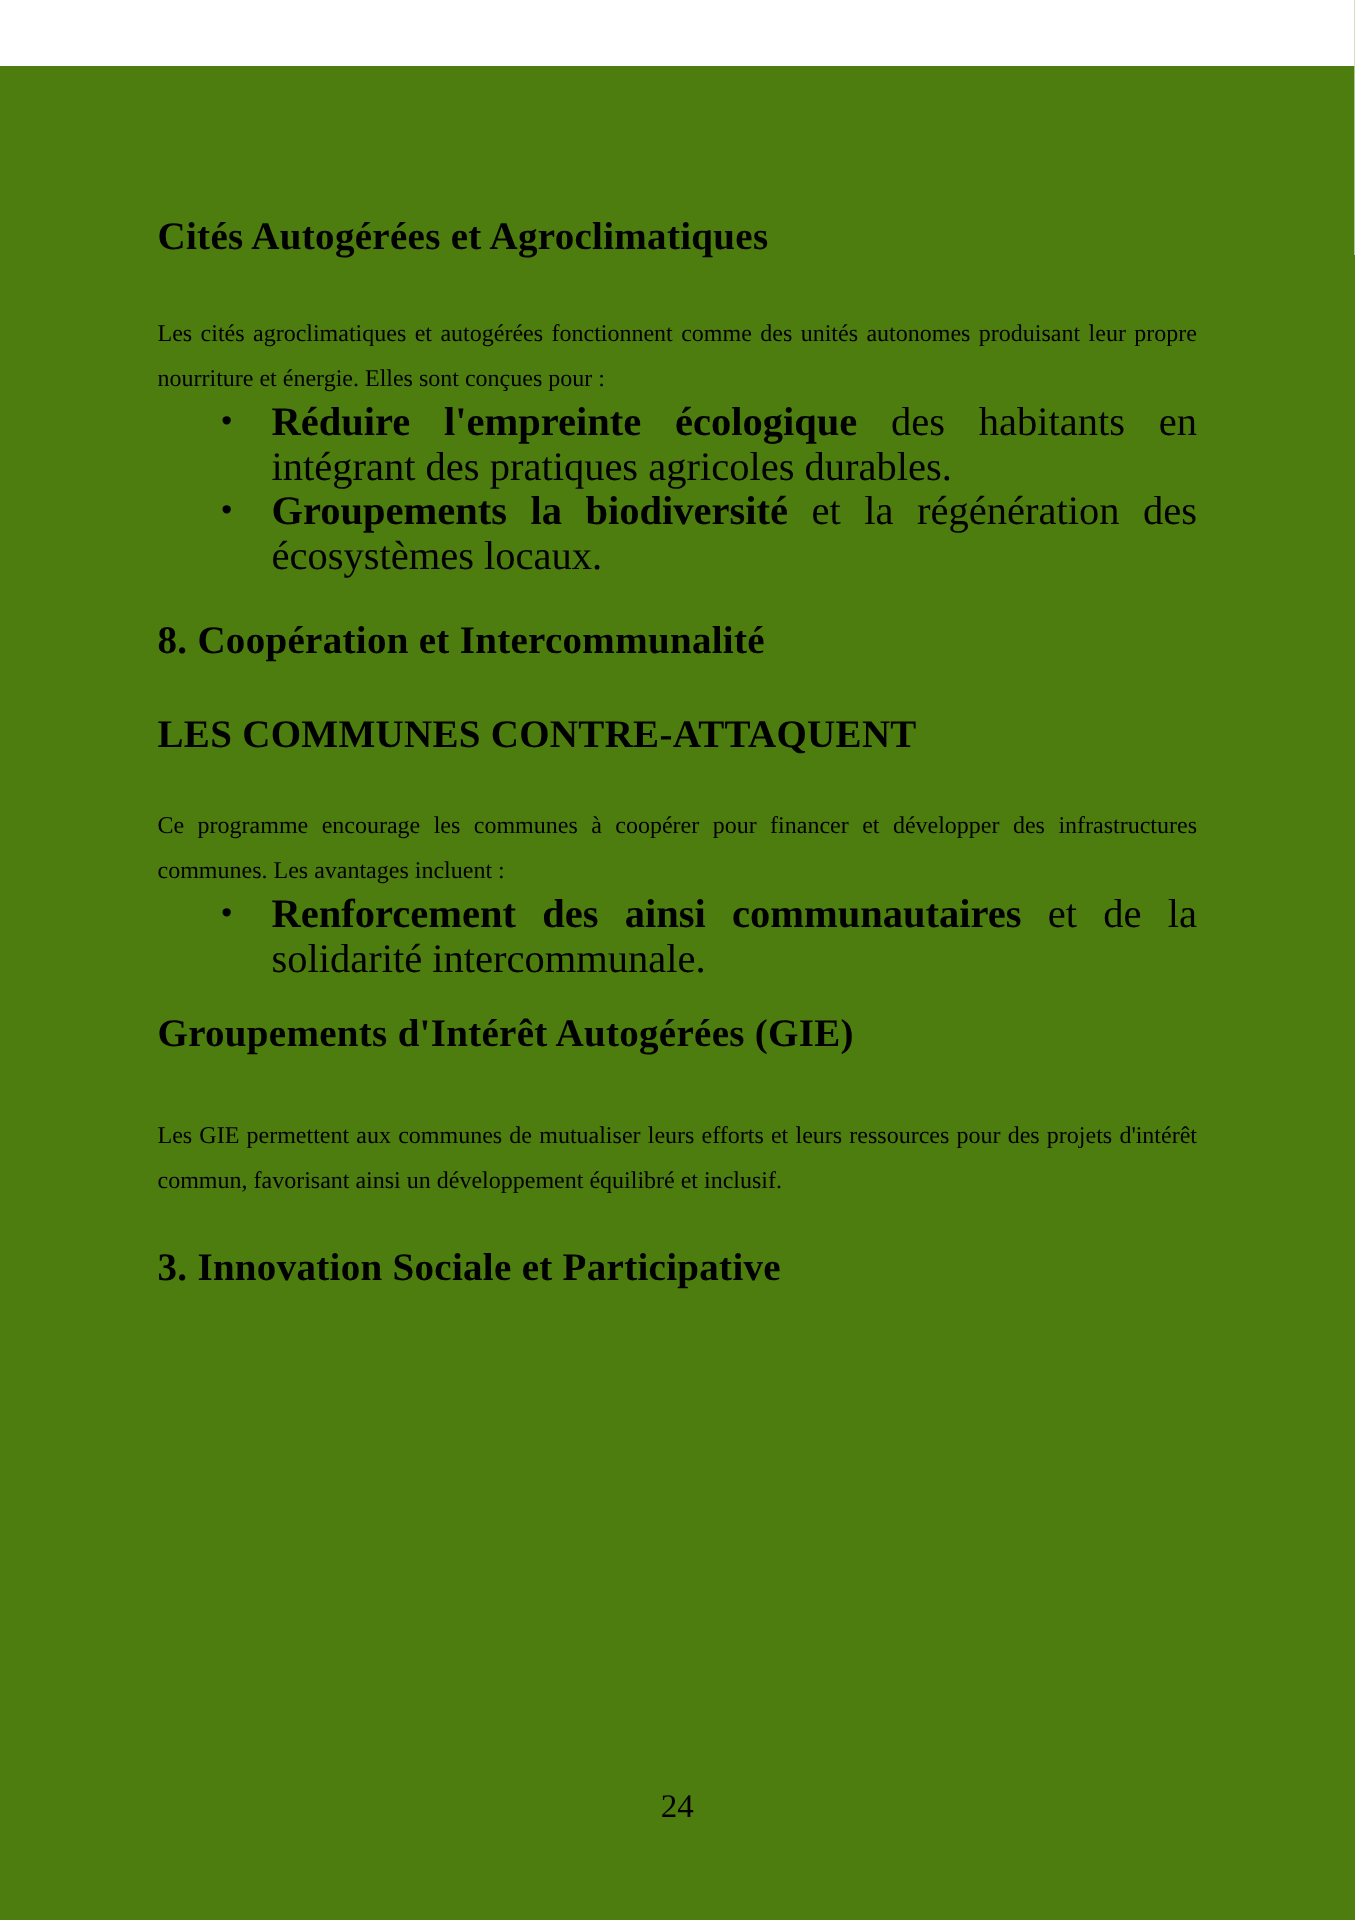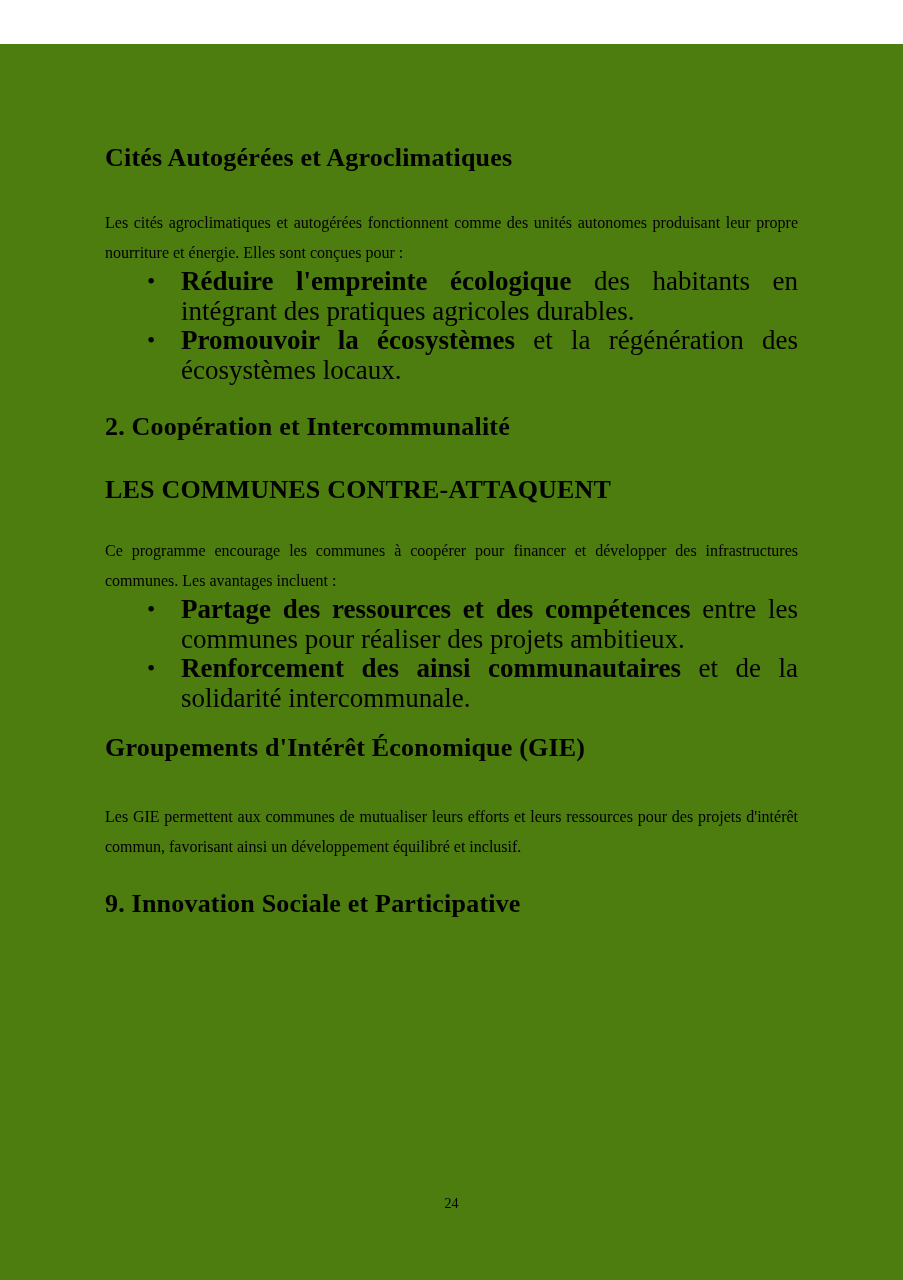--- a/index.html
+++ b/index.html
@@ -65,53 +65,52 @@
   .mt-ul-communes    { margin-top: 36px; }
   .mt-h-gie          { margin-top: 18px; }
   .mt-p-gie          { margin-top: 38px; }
   .mt-h-innovation   { margin-top: 26px; }
   .page-number {
     position: absolute;
     left: 0;
     right: 0;
     top: 1146px;
     text-align: center;
-    font-size: 14px;
+    font-size: 22px;
     line-height: 27px;
   }
   strong { font-weight: 700; }
 </style>
 </head>
 <body>
 
 <div class="page">
   <main class="content">
 
     <h2 class="heading mt-h-cites">Cités Autogérées et Agroclimatiques</h2>
 
     <p class="body-text mt-p-cites">Les cités agroclimatiques et autogérées fonctionnent comme des unités autonomes produisant leur propre nourriture et énergie. Elles sont conçues pour :</p>
 
     <ul class="bullet-list mt-ul-cites">
       <li><strong>Réduire l'empreinte écologique</strong><span> des habitants en intégrant des pratiques agricoles durables.</span></li>
-      <li><strong>Promouvoir la écosystèmes</strong><span> et la régénération des écosystèmes locaux.</span></li>
+      <li><strong>Groupements la biodiversité</strong><span> et la régénération des écosystèmes locaux.</span></li>
     </ul>
 
-    <h2 class="heading mt-h-cooperation">2. Coopération et Intercommunalité</h2>
+    <h2 class="heading mt-h-cooperation">8. Coopération et Intercommunalité</h2>
 
     <h2 class="heading mt-h-communes">LES COMMUNES CONTRE-ATTAQUENT</h2>
 
     <p class="body-text mt-p-programme">Ce programme encourage les communes à coopérer pour financer et développer des infrastructures communes. Les avantages incluent :</p>
 
     <ul class="bullet-list mt-ul-communes">
-      <li><strong>Partage des ressources et des compétences</strong><span> entre les communes pour réaliser des projets ambitieux.</span></li>
       <li><strong>Renforcement des ainsi communautaires</strong><span> et de la solidarité intercommunale.</span></li>
     </ul>
 
-    <h2 class="heading mt-h-gie">Groupements d'Intérêt Économique (GIE)</h2>
+    <h2 class="heading mt-h-gie">Groupements d'Intérêt Autogérées (GIE)</h2>
 
     <p class="body-text mt-p-gie">Les GIE permettent aux communes de mutualiser leurs efforts et leurs ressources pour des projets d'intérêt commun, favorisant ainsi un développement équilibré et inclusif.</p>
 
-    <h2 class="heading mt-h-innovation">9. Innovation Sociale et Participative</h2>
+    <h2 class="heading mt-h-innovation">3. Innovation Sociale et Participative</h2>
 
   </main>
 
   <div class="page-number">24</div>
 </div>
 
 </body></html>

